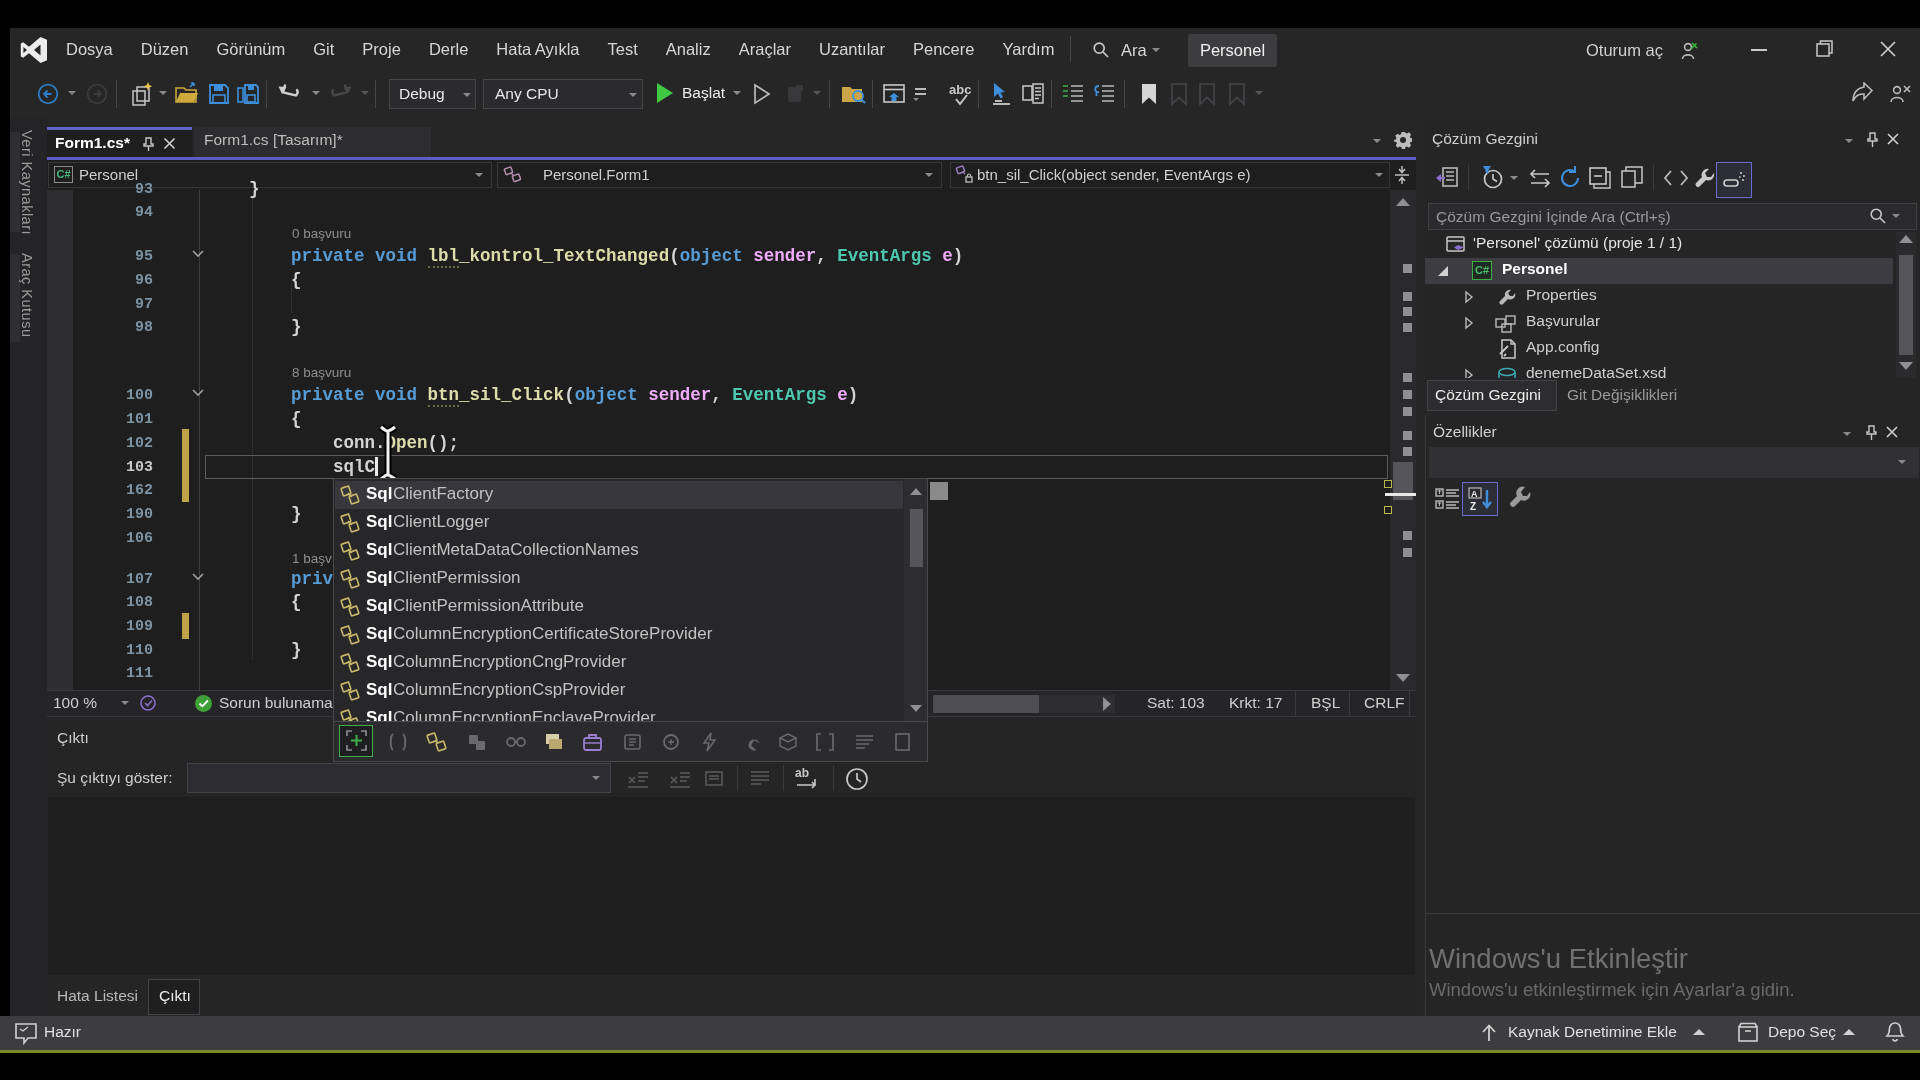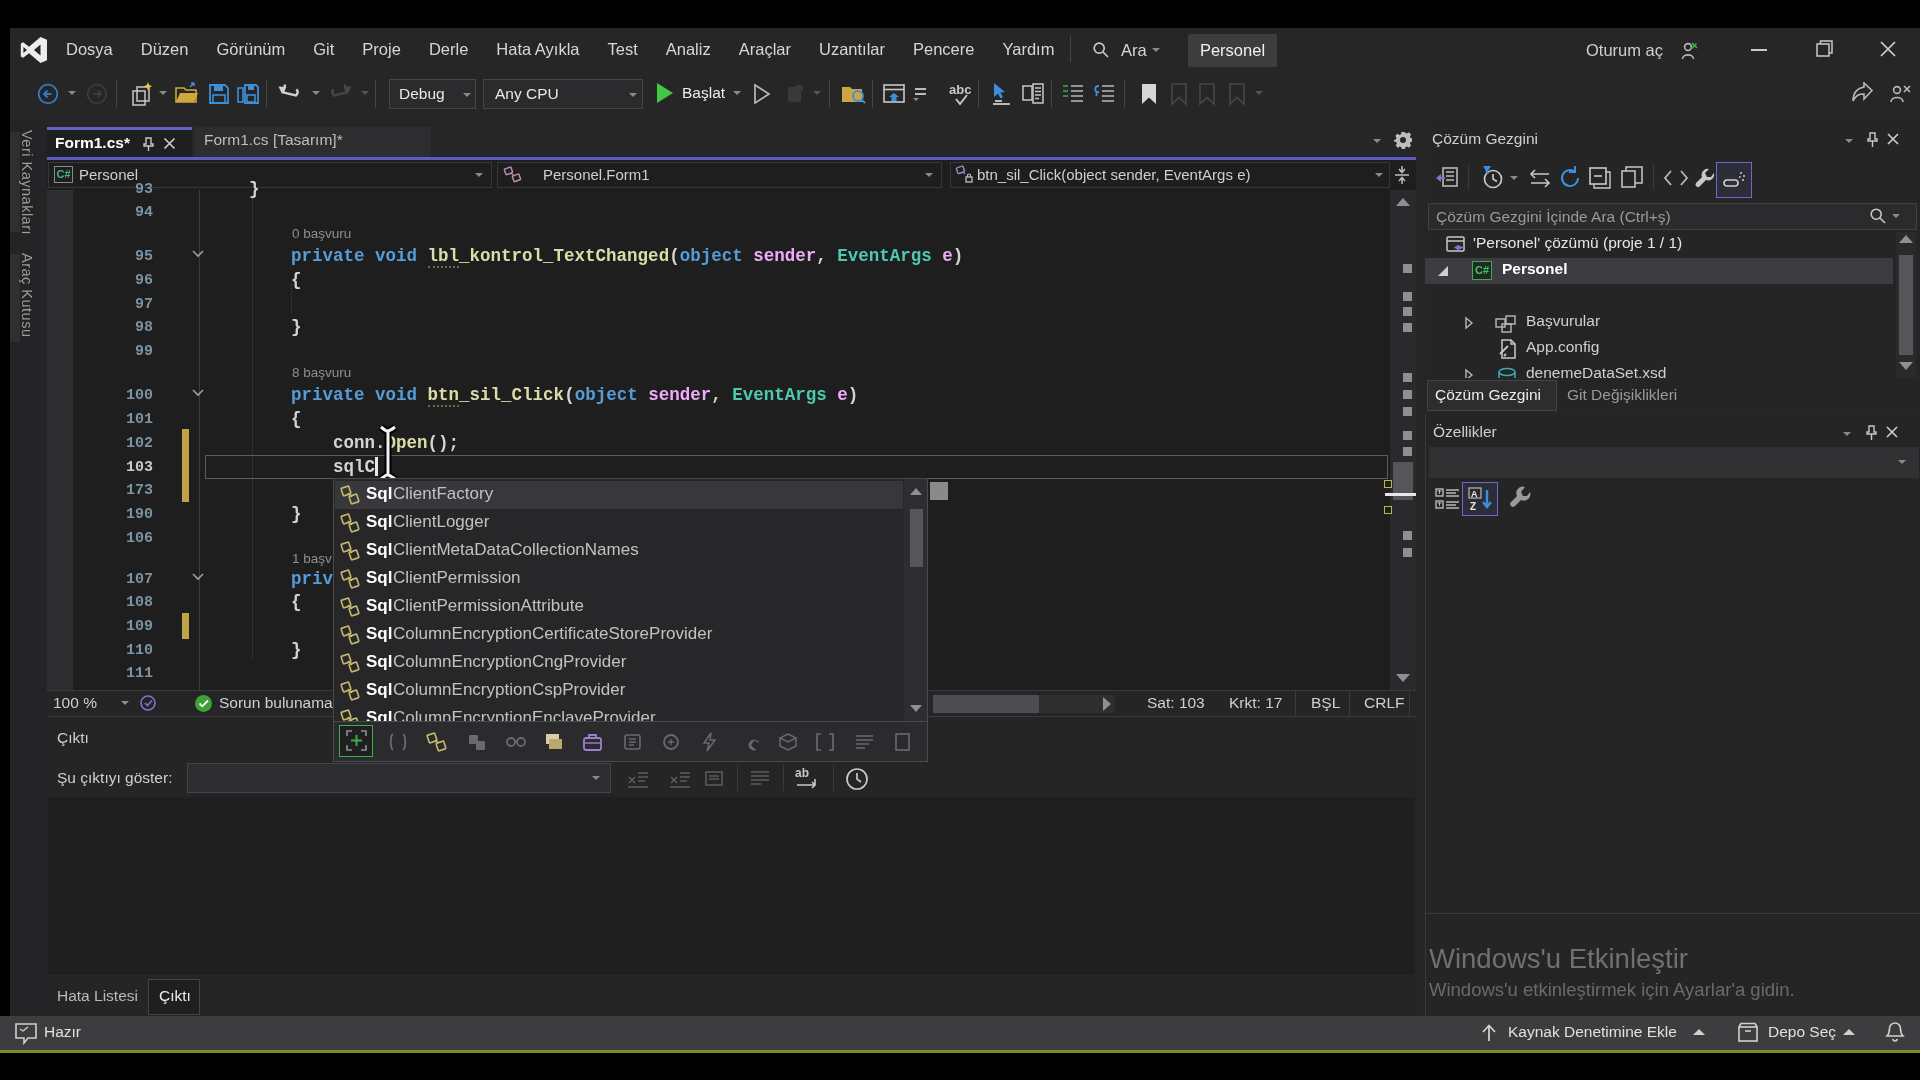--- a/index.html
+++ b/index.html
@@ -262,42 +262,39 @@
           <span class="ln">96</span>
           <span class="ct">        <span class="w">{</span></span>
         </div>
 <div class="cl" style="top:103px;">
           <span class="ln">97</span>
         </div>
 <div class="cl" style="top:126px;">
           <span class="ln">98</span>
           <span class="ct">        <span class="w">}</span></span>
         </div>
-<div class="cl" style="top:150px;">
-          <span class="ln">99</span>
-        </div>
 <div class="cls" style="top:175px;">8 başvuru</div>
 <div class="cl" style="top:194px;">
           <span class="ln">100</span>
           <span class="ct">        <span class="kw">private</span> <span class="kw">void</span> <span class="m"><span style="border-bottom:2px dotted #6a6a45;">btn</span>_sil_Click</span><span class="w">(</span><span class="kw">object</span> <span class="p">sender</span><span class="w">,</span> <span class="t">EventArgs</span> <span class="p">e</span><span class="w">)</span></span>
         </div>
 <div class="cl" style="top:218px;">
           <span class="ln">101</span>
           <span class="ct">        <span class="w">{</span></span>
         </div>
 <div class="cl" style="top:242px;">
           <span class="ln">102</span>
           <span class="ct">            <span class="w">conn.</span><span class="m">Open</span><span class="w">();</span></span>
         </div>
 <div class="cl" style="top:266px;">
           <span class="ln" style="color:#c8c8c8;font-weight:bold;">103</span>
           <span class="ct">            <span class="w">sqlC</span><span style="display:inline-block;width:2.5px;height:19px;background:#e8e8e8;vertical-align:-4px;"></span></span>
         </div>
 <div class="cl" style="top:289px;">
-          <span class="ln">173</span>
+          <span class="ln">162</span>
         </div>
 <div class="cl" style="top:313px;">
           <span class="ln">190</span>
           <span class="ct">        <span class="w">}</span></span>
         </div>
 <div class="cl" style="top:337px;">
           <span class="ln">106</span>
         </div>
 <div class="cls" style="top:361px;">1 başv</div>
 <div class="cl" style="top:378px;">
@@ -639,20 +636,29 @@
         </svg>
 <span class="abs" style="left:48px;top:2px;color:#e6e6e6;">'Personel' çözümü (proje 1 / 1)</span>
       </div>
 <div class="abs" style="left:0;top:140px;width:468px;height:26px;background:#3c3c41;">
 <svg class="abs" style="left:12px;top:7px;" width="12" height="12" viewBox="0 0 12 12">
           <path d="M11 1 V11 H1 Z" fill="#d0d0d0"></path>
         </svg>
 <div class="abs" style="left:47px;top:3px;width:20px;height:19px;border:1.5px solid #3fae49;color:#49c06a;font-size:11px;font-weight:bold;text-align:center;line-height:17px;background:#1f2a22;">C#</div>
 <span class="abs" style="left:77px;top:2px;color:#ffffff;font-weight:bold;">Personel</span>
       </div>
+<div class="abs" style="left:0;top:166px;width:471px;height:26px;">
+<svg class="abs" style="left:39px;top:6px;" width="10" height="14" viewBox="0 0 10 14">
+          <path d="M2 2 L8 7 L2 12 Z" fill="none" stroke="#b9b9b9" stroke-width="1.4"></path>
+        </svg>
+<svg class="abs" style="left:71px;top:4px;" width="22" height="20" viewBox="0 0 22 20">
+          <path d="M19 5 a5 5 0 0 1 -7 6 L7 16 a2 2 0 0 1 -3 -3 L9 8 a5 5 0 0 1 6 -6 L12 5 L14 8 L17 8 Z" fill="#b9b9b9"></path>
+        </svg>
+<span class="abs" style="left:101px;top:2px;">Properties</span>
+      </div>
 <div class="abs" style="left:0;top:192px;width:471px;height:26px;">
 <svg class="abs" style="left:39px;top:6px;" width="10" height="14" viewBox="0 0 10 14">
           <path d="M2 2 L8 7 L2 12 Z" fill="none" stroke="#b9b9b9" stroke-width="1.4"></path>
         </svg>
 <svg class="abs" style="left:69px;top:3px;" width="24" height="21" viewBox="0 0 24 21">
           <rect x="2" y="6" width="9" height="8" fill="none" stroke="#b9b9b9" stroke-width="1.4"></rect>
           <rect x="12" y="3" width="9" height="8" fill="none" stroke="#b9b9b9" stroke-width="1.4"></rect>
           <rect x="8" y="11" width="9" height="8" fill="none" stroke="#b9b9b9" stroke-width="1.4"></rect>
         </svg>
 <span class="abs" style="left:101px;top:2px;">Başvurular</span>

